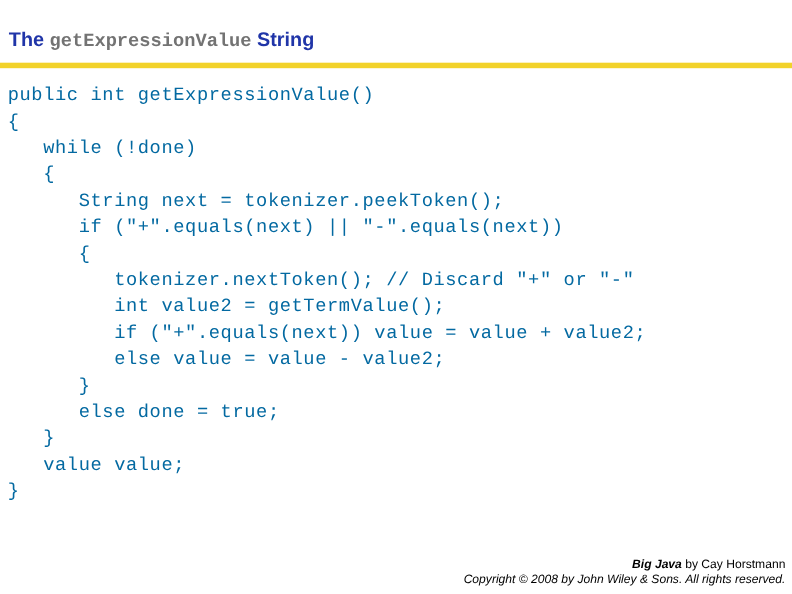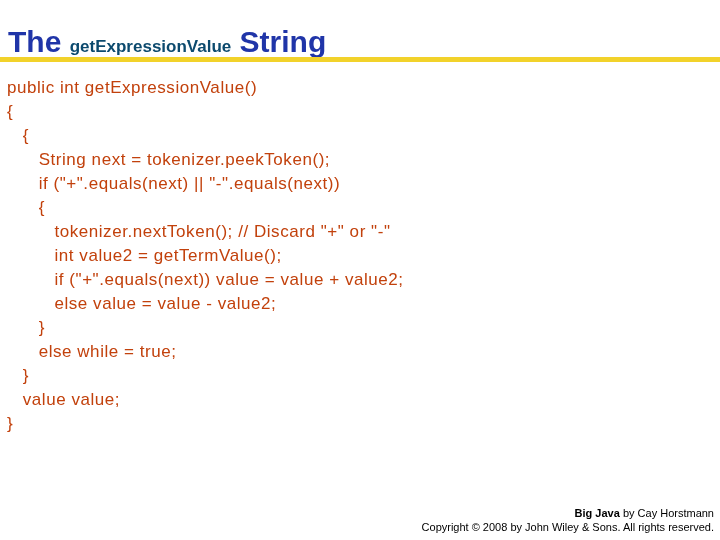--- a/index.html
+++ b/index.html
@@ -26,107 +26,110 @@
   #slide-title {
     position: absolute;
     left: 8px;
     top: 27px;
     white-space: nowrap;
     line-height: 1;
   }
   .title-word {
     font-family: "Liberation Sans", sans-serif;
     font-weight: bold;
-    font-size: 30px;
+    font-size: 18px;
     color: #2035A8;
     vertical-align: baseline;
   }
   .title-mono {
-    font-family: Liberation Sans, sans-serif;
+    font-family: Liberation Mono, monospace;
     font-weight: bold;
     font-size: 17px;
-    color: #0c4a6e;
+    color: #737373;
     vertical-align: baseline;
     letter-spacing: 0px;
   }
   #title-rule {
     position: absolute;
     left: 0;
     top: 57px;
     width: 720px;
     height: 5px;
     background: #F2D22A;
   }
 
   
   #code-block {
     position: absolute;
     left: 7px;
     top: 76px;
     width: 706px;
   }
   .code-line {
-    font-family: Liberation Sans, sans-serif;
+    font-family: Liberation Mono, monospace;
     font-size: 17px;
     line-height: 24px;
     height: 24px;
-    color: #c2410c;
+    color: #0369a1;
     white-space: pre;
     letter-spacing: 0.55px;
   }
 
   
   #slide-footer {
     position: absolute;
     left: 0;
     bottom: 6px;
     width: 714px;
     text-align: right;
     font-family: "Liberation Sans", sans-serif;
     color: #000000;
   }
   #footer-book-line {
     font-size: 11px;
     line-height: 14px;
     white-space: nowrap;
   }
   #footer-book-title {
+    font-style: italic;
     font-weight: bold;
     margin-left: 17px;
   }
   #footer-book-credit { font-weight: normal; }
   #footer-copyright {
     font-size: 11px;
     line-height: 14px;
     white-space: nowrap;
+    font-style: italic;
   }
 </style>
 </head>
 <body>
 
 <div id="slide-header">
   <div id="slide-title">
     <span class="title-word">The</span><span class="title-word">&nbsp;</span><span class="title-mono">getExpressionValue</span><span class="title-word">&nbsp;</span><span class="title-word">String</span>
   </div>
   <div id="title-rule"></div>
 </div>
 
 <div id="code-block">
     <div class="code-line">public int getExpressionValue()</div>
     <div class="code-line">{</div>
+    <div class="code-line">   while (!done)</div>
     <div class="code-line">   {</div>
     <div class="code-line">      String next = tokenizer.peekToken();</div>
     <div class="code-line">      if ("+".equals(next) || "-".equals(next))</div>
     <div class="code-line">      {</div>
     <div class="code-line">         tokenizer.nextToken(); // Discard "+" or "-"</div>
     <div class="code-line">         int value2 = getTermValue();</div>
     <div class="code-line">         if ("+".equals(next)) value = value + value2;</div>
     <div class="code-line">         else value = value - value2;</div>
     <div class="code-line">      }</div>
-    <div class="code-line">      else while = true;</div>
+    <div class="code-line">      else done = true;</div>
     <div class="code-line">   }</div>
     <div class="code-line">   value value;</div>
     <div class="code-line">}</div>
   </div>
 
 <div id="slide-footer">
   <div id="footer-book-line">
     <span id="footer-book-title">Big Java</span><span id="footer-book-credit"> by Cay Horstmann</span>
   </div>
   <div id="footer-copyright">Copyright © 2008 by John Wiley &amp; Sons.  All rights reserved.</div>

